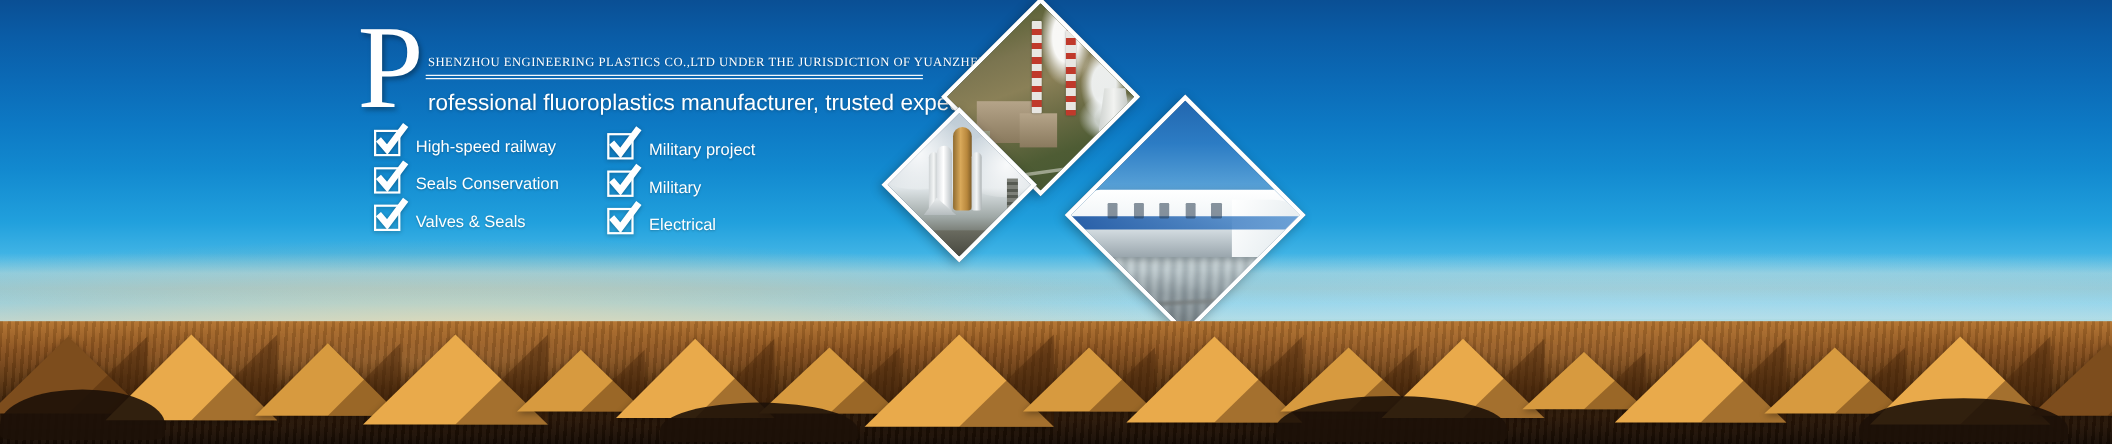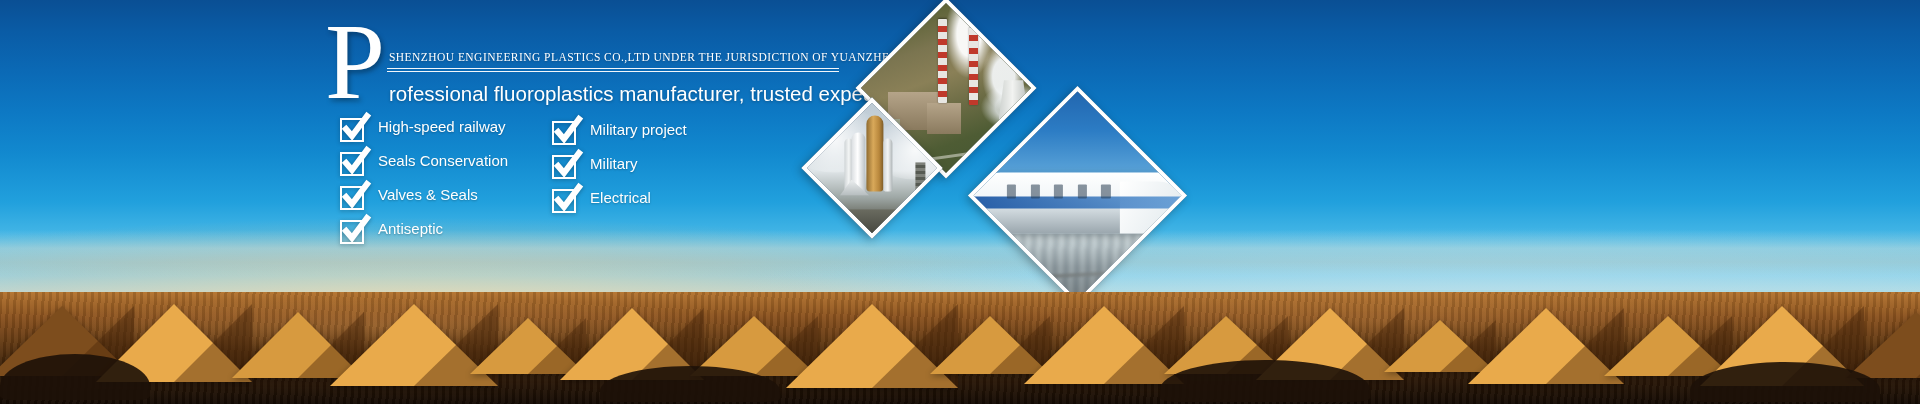--- a/index.html
+++ b/index.html
@@ -156,21 +156,21 @@
   
   .checklist {
     position: absolute;
     left: 340px; top: 118px;
     display: flex;
     gap: 44px;
   }
   .col { display: flex; flex-direction: column; gap: 10px; }
   .check-item {
     display: flex;
-    align-items: flex-start;
+    align-items: flex-end;
     gap: 14px;
     height: 24px;
   }
   .cb {
     position: relative;
     width: 24px; height: 24px;
     flex: 0 0 24px;
     border: 2px solid #ffffff;
     background: transparent;
     filter: drop-shadow(0 1px 2px rgba(0,0,0,.30));
@@ -368,28 +368,20 @@
         </span>
         <span class="check-label">Seals Conservation</span>
       </div>
       <div class="check-item">
         <span class="cb">
           <svg viewBox="0 0 34 34">
               <path d="M8 17 L14 24 L29 4" fill="none" stroke="#ffffff" stroke-width="6" stroke-linecap="square"></path>
             </svg>
         </span>
         <span class="check-label">Valves &amp; Seals</span>
-      </div>
-      <div class="check-item">
-        <span class="cb">
-          <svg viewBox="0 0 34 34">
-              <path d="M8 17 L14 24 L29 4" fill="none" stroke="#ffffff" stroke-width="6" stroke-linecap="square"></path>
-            </svg>
-        </span>
-        <span class="check-label">Antiseptic</span>
       </div>
     </div>
 
     <div class="col right">
       <div class="check-item">
         <span class="cb">
           <svg viewBox="0 0 34 34">
               <path d="M8 17 L14 24 L29 4" fill="none" stroke="#ffffff" stroke-width="6" stroke-linecap="square"></path>
             </svg>
         </span>

